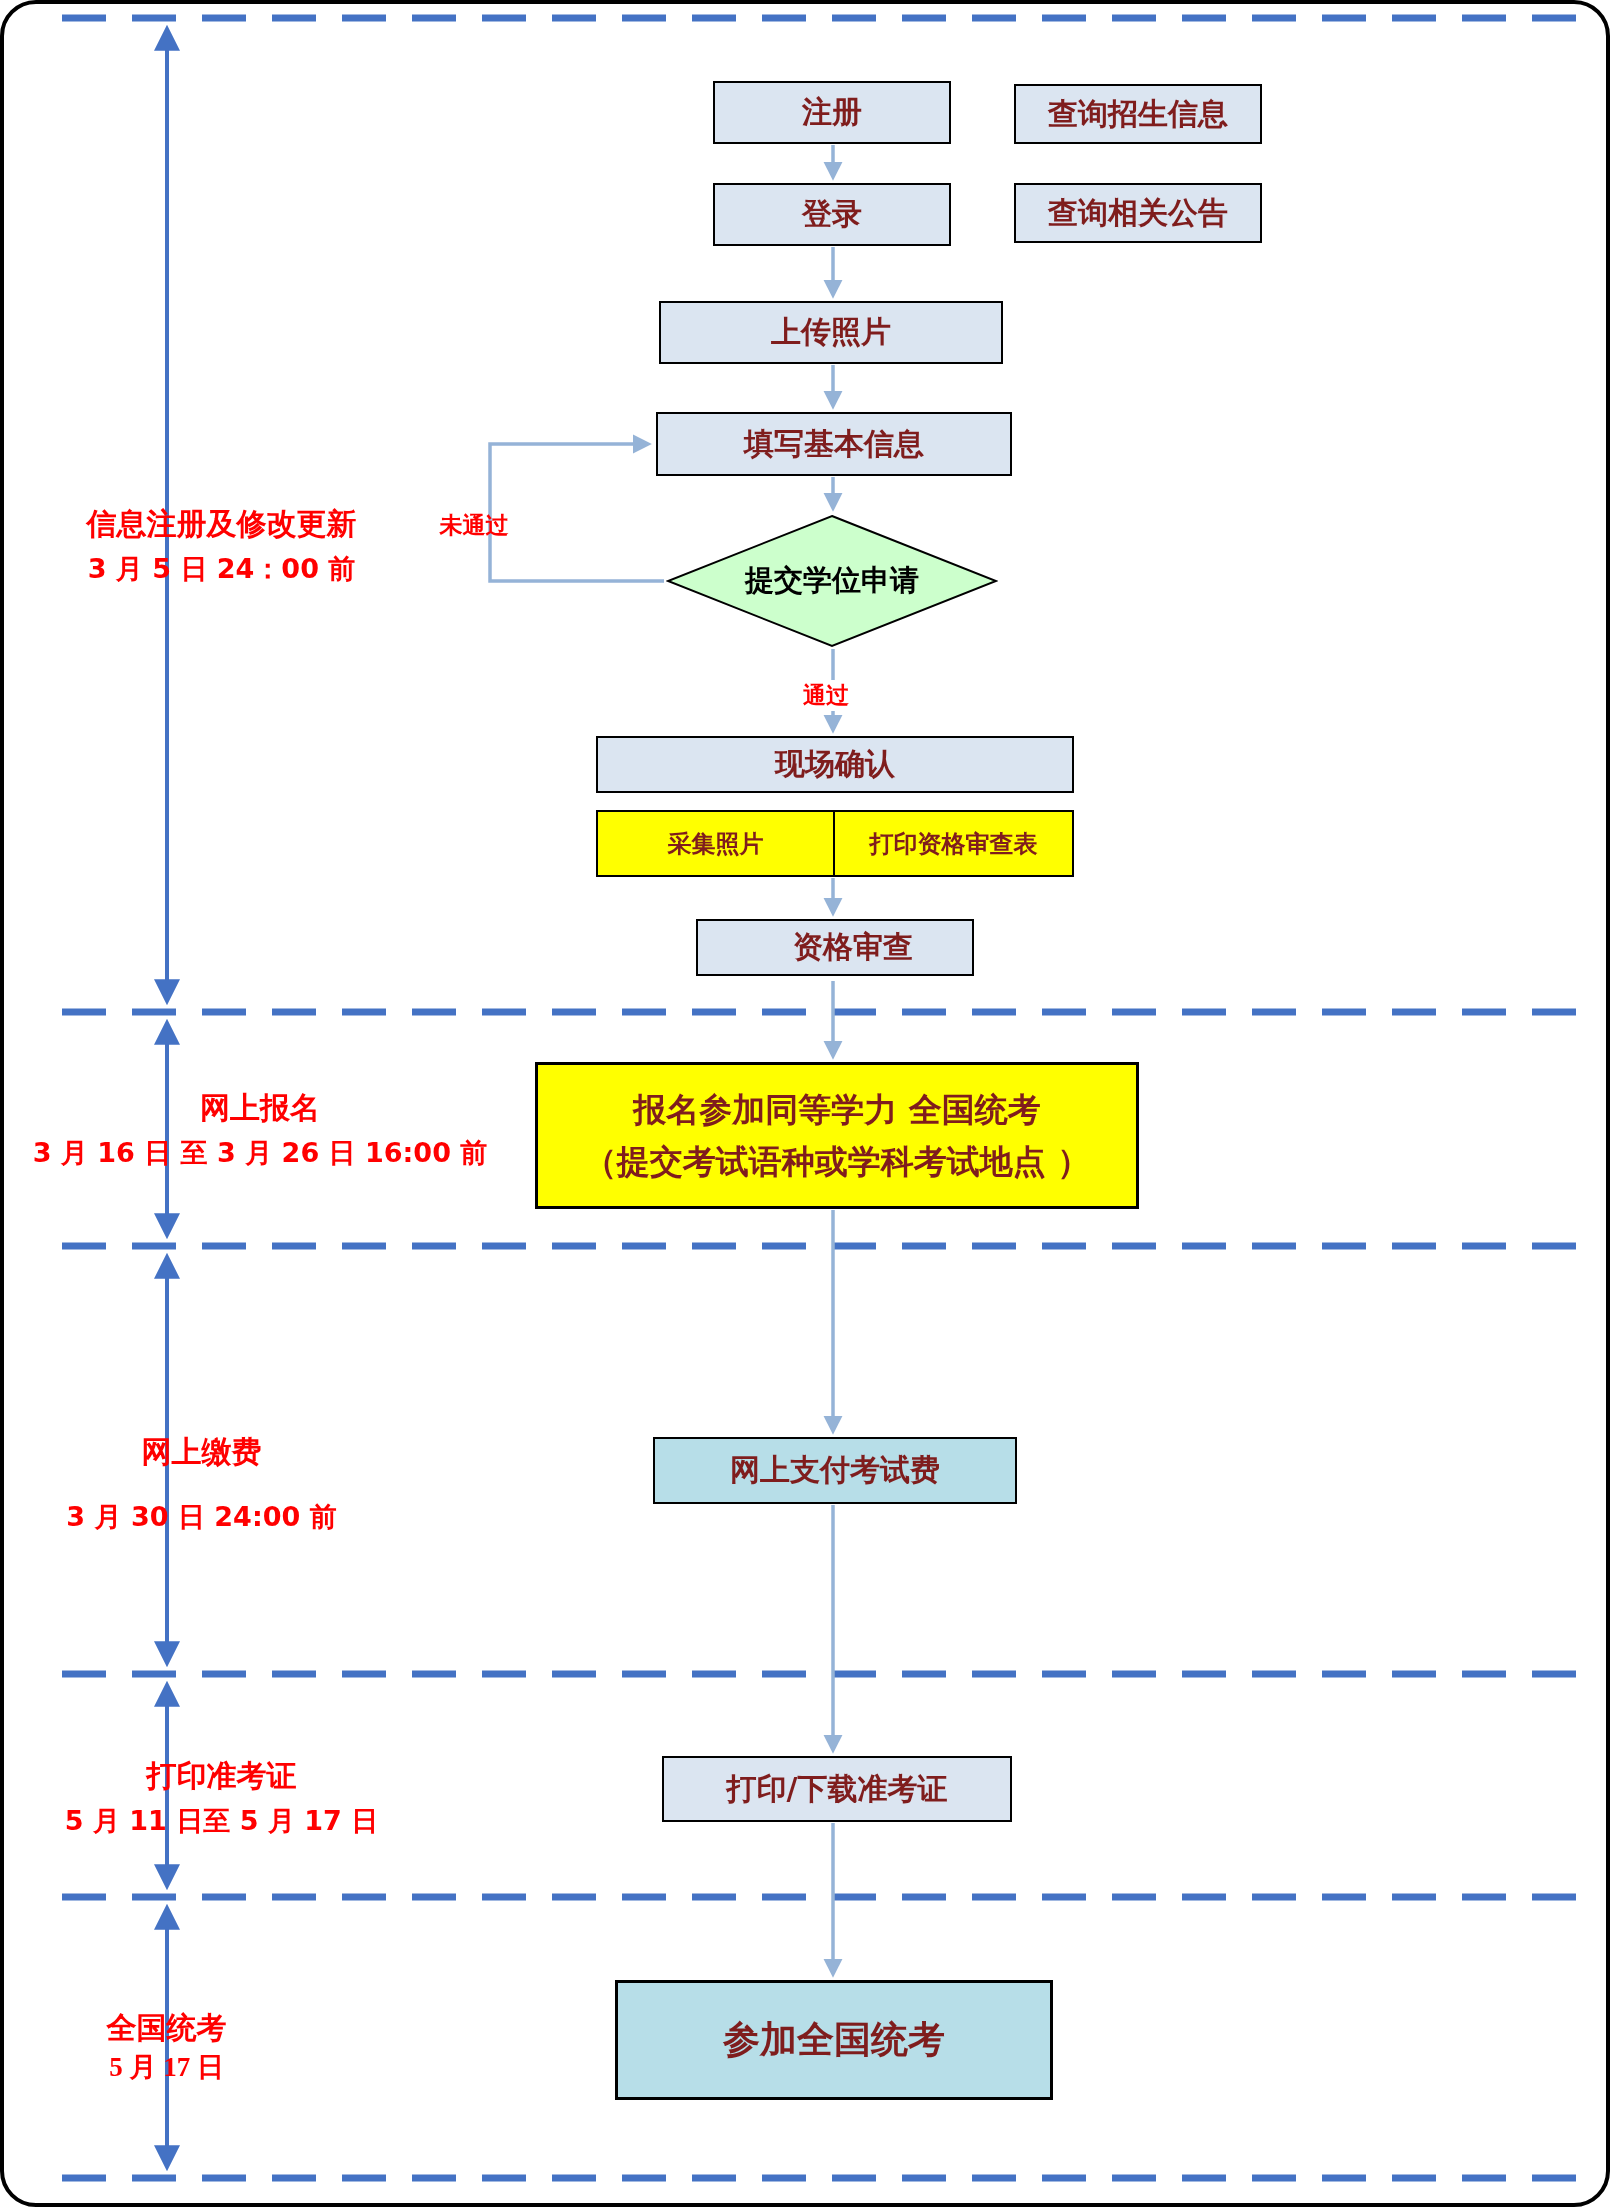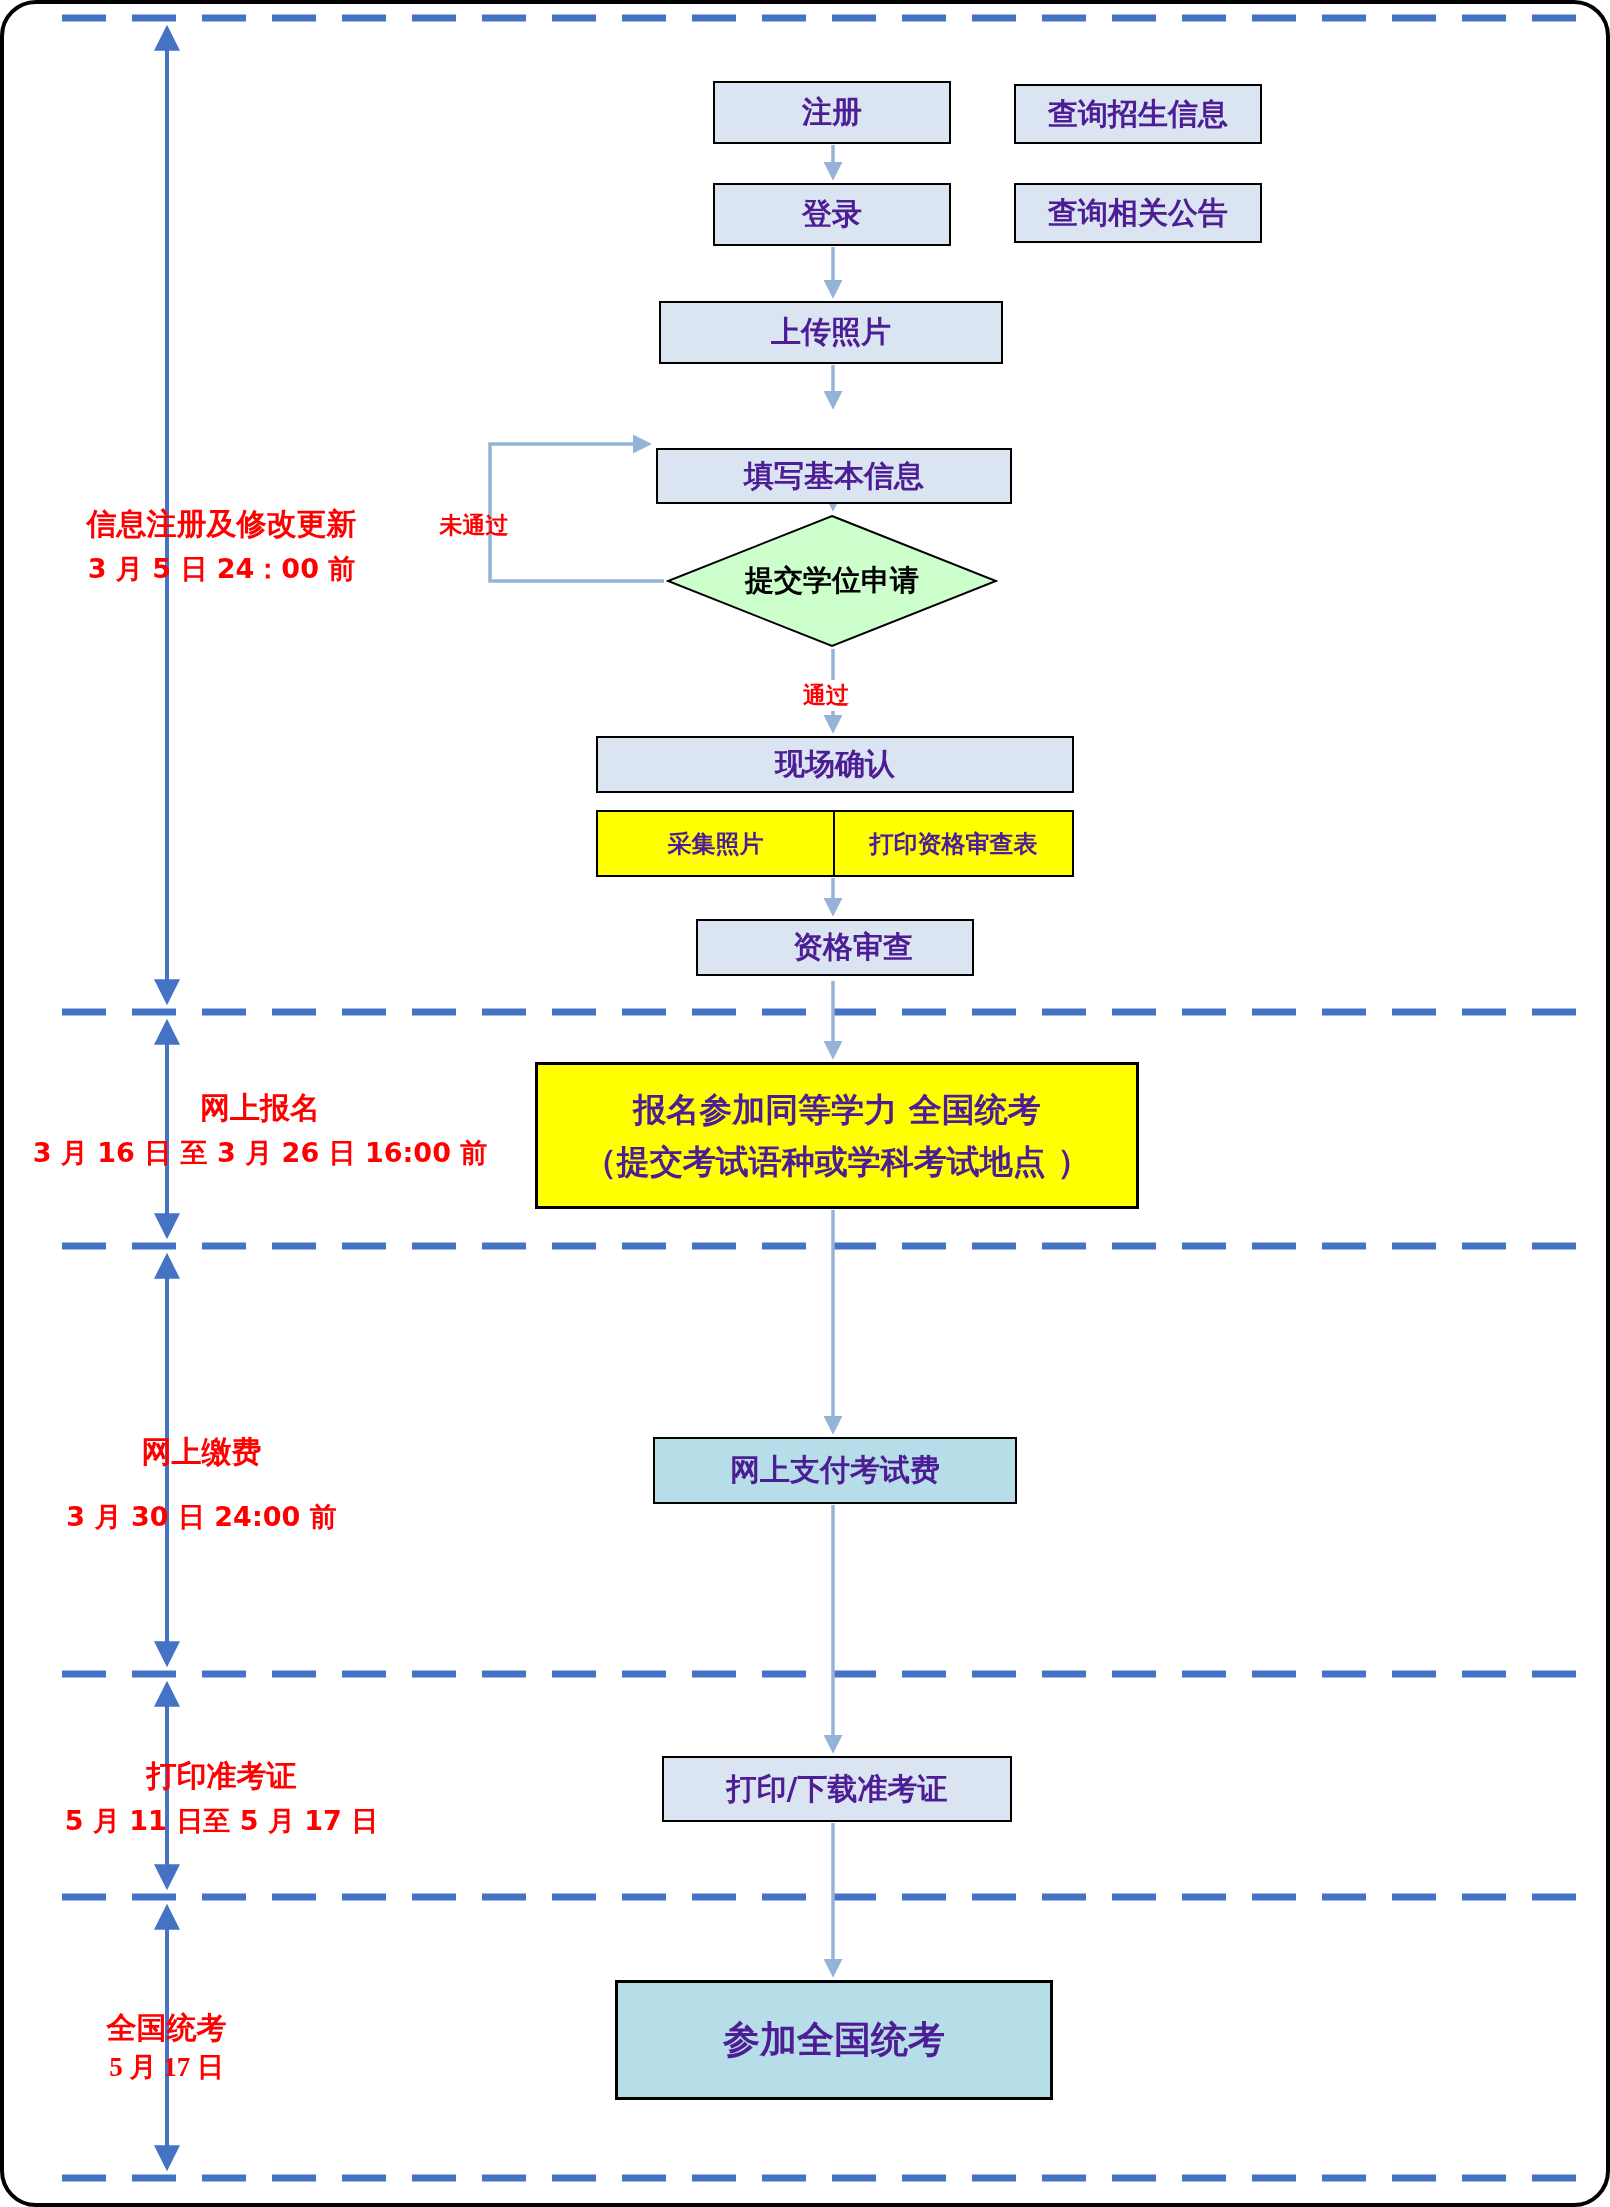--- a/index.html
+++ b/index.html
@@ -8,21 +8,21 @@
     position:relative;width:1610px;height:2207px;box-sizing:border-box;
     border:4px solid #000;border-radius:36px;background:#fff;overflow:hidden;
   }
   .layer{position:absolute;left:0;top:0;width:1610px;height:2207px;}
   .dashline{stroke:var(--divider-blue,#4472c4);stroke-width:7;stroke-dasharray:44 26;fill:none;}
   .vline{stroke:var(--divider-blue,#4472c4);stroke-width:4;fill:none;}
   .flow{stroke:var(--arrow-blue,#95b3d7);stroke-width:3.5;fill:none;}
   .node{
     position:absolute;display:flex;align-items:center;justify-content:center;
     box-sizing:border-box;border:2px solid #000;background:var(--box-fill,#dbe5f1);
-    font-weight:bold;font-size:30px;color:#4c1d95;text-align:center;white-space:nowrap;
+    font-weight:bold;font-size:30px;color:#7f1d1d;text-align:center;white-space:nowrap;
   }
   .yellow{background:var(--highlight-yellow,#ffff00);}
   .teal{background:var(--teal-fill,#b7dee8);}
   .small{font-size:24px;}
   .big{font-size:37px;border-width:3px;}
   .multiline{flex-direction:column;font-size:33px;line-height:1.55;border-width:3px;}
   .diamond{position:absolute;}
   .diamond svg{position:absolute;left:0;top:0;}
   .dlabel{
     position:absolute;left:0;top:0;right:0;bottom:0;display:flex;align-items:center;justify-content:center;
@@ -110,21 +110,21 @@
   </div>
   <div class="node" style="left:709px;top:179px;width:238px;height:63px;">
     <span>登录</span>
   </div>
   <div class="node" style="left:1010px;top:179px;width:248px;height:60px;">
     <span>查询相关公告</span>
   </div>
   <div class="node" style="left:655px;top:297px;width:344px;height:63px;">
     <span>上传照片</span>
   </div>
-  <div class="node" style="left:652px;top:408px;width:356px;height:56px;margin-top:36px;">
+  <div class="node" style="left:652px;top:408px;width:356px;height:64px;">
     <span>填写基本信息</span>
   </div>
 
   <div class="diamond" style="left:662px;top:510px;width:332px;height:134px;">
     <svg width="332" height="134" viewBox="0 0 332 134">
       <polygon points="166,2 330,67 166,132 2,67" fill="#ccffcc" stroke="#000" stroke-width="2"></polygon>
     </svg>
     <span class="dlabel">提交学位申请</span>
   </div>
 

